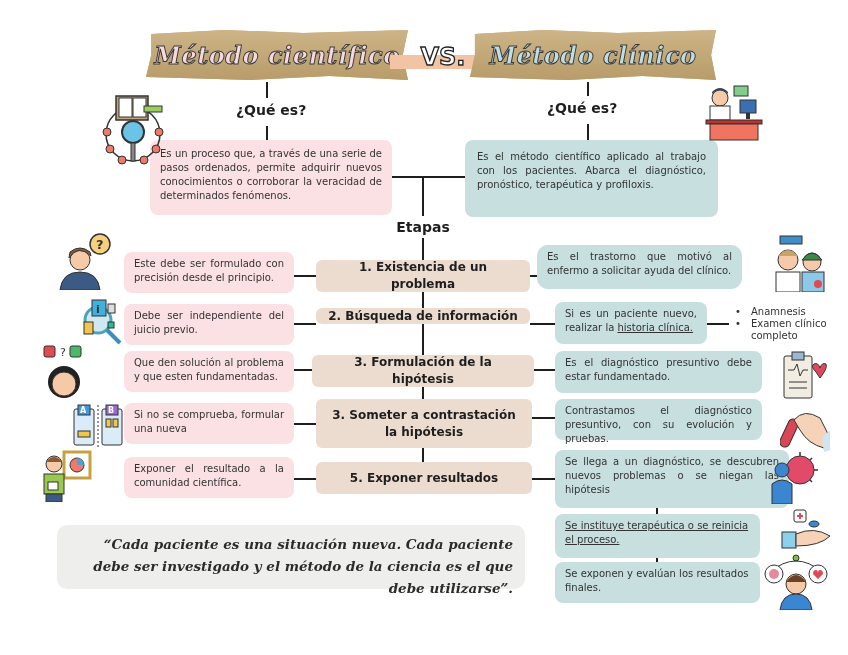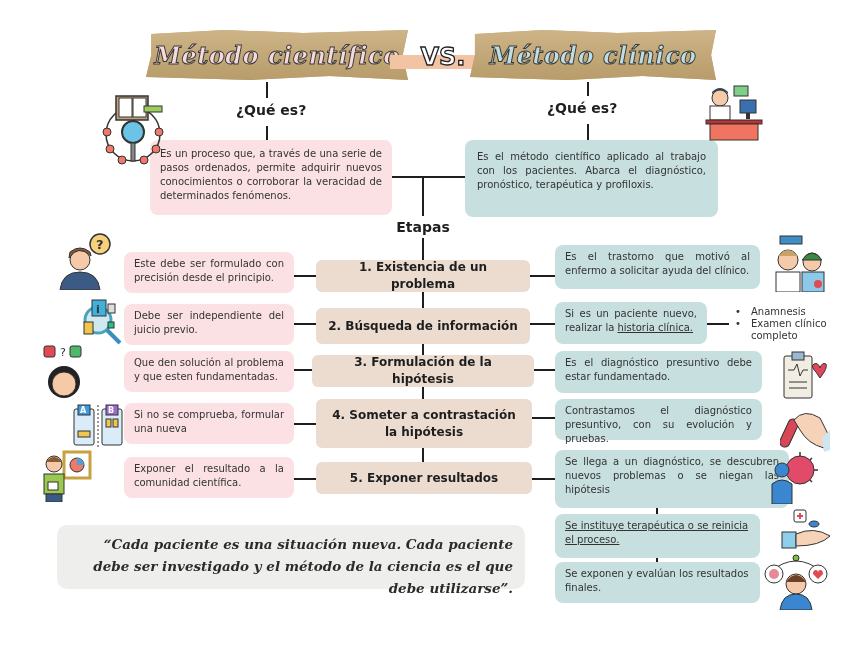--- a/index.html
+++ b/index.html
@@ -126,28 +126,28 @@
 </div>
 
 <div class="etapas">Etapas</div>
 
 <div class="box pink" style="left:124px; top:252px; width:170px; height:41px;">
   <span>Este debe ser formulado con precisión desde el principio.</span>
 </div>
 <div class="box beige" style="left:316px; top:260px; width:214px; height:32px;">
   <span>1. Existencia de un problema</span>
 </div>
-<div class="box teal" style="left:555px; top:245px; width:205px; height:44px;">
+<div class="box teal" style="left:537px; top:245px; width:205px; height:44px;border-radius:11px;">
   <span>Es el trastorno que motivó al enfermo a solicitar ayuda del clínico.</span>
 </div>
 
 <div class="box pink" style="left:124px; top:304px; width:170px; height:41px;">
   <span>Debe ser independiente del juicio previo.</span>
 </div>
-<div class="box beige" style="left:316px; top:308px; width:214px; height:36px;">
+<div class="box beige" style="left:316px; top:308px; width:214px; height:16px;">
   <span>2. Búsqueda de información</span>
 </div>
 <div class="box teal" style="left:555px; top:302px; width:152px; height:42px;">
   <span>Si es un paciente nuevo, realizar la </span><u>historia clínica.</u>
 </div>
 <ul class="bullets">
   <li>Anamnesis</li>
   <li>Examen clínico</li>
   <div class="cont">completo</div>
 </ul>
@@ -159,21 +159,21 @@
   <span>3. Formulación de la hipótesis</span>
 </div>
 <div class="box teal" style="left:555px; top:351px; width:207px; height:42px;">
   <span>Es el diagnóstico presuntivo debe estar fundamentado.</span>
 </div>
 
 <div class="box pink" style="left:124px; top:403px; width:170px; height:41px;">
   <span>Si no se comprueba, formular una nueva</span>
 </div>
 <div class="box beige" style="left:316px; top:399px; width:216px; height:49px; padding:5px 16px;">
-  <span>4. Someter a contrastación la hipótesis</span>
+  <span>3. Someter a contrastación la hipótesis</span>
 </div>
 <div class="box teal" style="left:555px; top:399px; width:207px; height:41px;">
   <span>Contrastamos el diagnóstico presuntivo, con su evolución y pruebas.</span>
 </div>
 
 <div class="box pink" style="left:124px; top:457px; width:170px; height:41px;">
   <span>Exponer el resultado a la comunidad científica.</span>
 </div>
 <div class="box beige" style="left:316px; top:462px; width:216px; height:32px;">
   <span>5. Exponer resultados</span>

